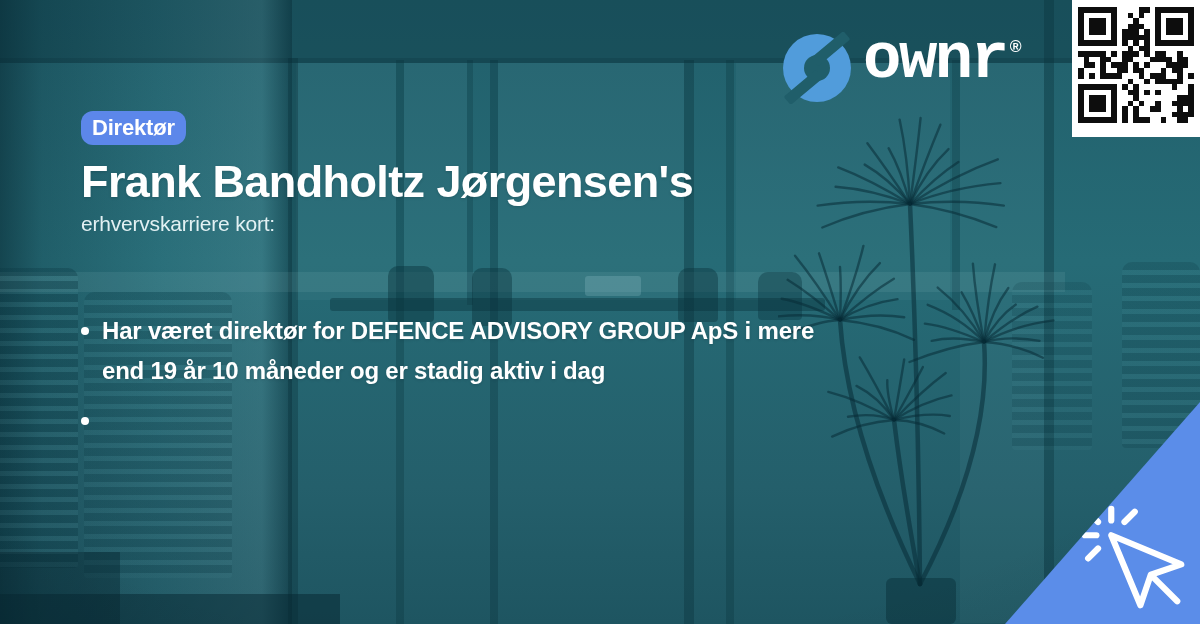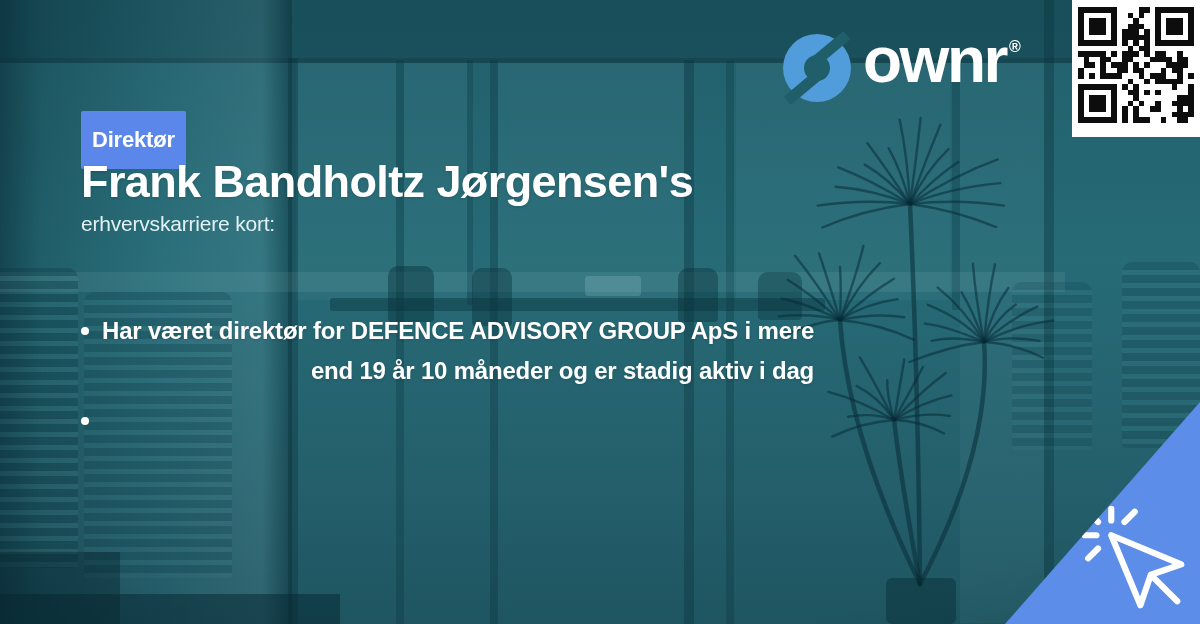--- a/index.html
+++ b/index.html
@@ -20,41 +20,41 @@
   .sill{left:0;top:272px;width:1065px;height:20px;background:rgba(200,240,245,.08);}
   .tableband{left:330px;top:298px;width:495px;height:13px;background:rgba(8,48,58,.40);border-radius:3px;}
   .chair{border-radius:10px 10px 4px 4px;}
   .ribs{background:repeating-linear-gradient(180deg,rgba(10,55,66,.38) 0 8px,rgba(110,180,190,.10) 8px 13px);}
   .dark-bl{left:0;top:594px;width:340px;height:30px;background:rgba(6,38,48,.5);}
   .dark-bl2{left:0;top:552px;width:120px;height:72px;background:rgba(6,38,48,.42);}
   .vignette{left:0;top:0;width:1200px;height:624px;
     background:radial-gradient(120% 125% at 45% 38%,rgba(0,0,0,0) 52%,rgba(4,28,38,.30) 100%);}
   
   .badge{
-    left:81px;top:111px;height:34px;line-height:34px;padding:12px 11px;border-radius:2px;
+    left:81px;top:111px;height:34px;line-height:34px;padding:0 11px;border-radius:12px;
     background:#5c87ea;color:#fff;font-size:22px;font-weight:700;letter-spacing:-.2px;
   }
   .title{
     left:81px;top:156px;margin:0;color:#fff;font-size:45px;font-weight:700;
     letter-spacing:-.6px;text-shadow:0 1px 3px rgba(0,20,28,.18);white-space:nowrap;
   }
   .subtitle{
     left:81px;top:212px;color:rgba(236,248,250,.95);font-size:21px;font-weight:400;
     letter-spacing:-.2px;white-space:nowrap;
   }
   .bullets{left:81px;top:311px;width:900px;list-style:none;margin:0;padding:0;}
-  .bullet{display:flex;align-items:flex-start;margin-bottom:10px;text-align:right;}
+  .bullet{display:flex;align-items:flex-start;margin-bottom:10px;}
   .dot{flex:0 0 auto;width:8px;height:8px;border-radius:50%;background:#fff;margin:16px 13px 0 0;}
   .bullet-lines{color:#fff;font-size:24px;font-weight:700;line-height:40px;letter-spacing:-.2px;
     text-shadow:0 1px 3px rgba(0,20,28,.15);white-space:nowrap;}
   
   .logo{left:781px;top:24px;display:flex;align-items:flex-start;}
   .logo-icon{margin-top:8px;}
   .wordmark{color:#fff;font-size:64px;font-weight:700;letter-spacing:-2.5px;line-height:72px;
-    margin-left:10px;}
+    margin-left:10px;font-family:Liberation Mono, monospace;}
   .reg{color:#fff;font-size:16px;font-weight:700;margin:14px 0 0 3px;letter-spacing:0;}
   
   .qr{left:1072px;top:0;width:128px;height:137px;background:#ffffff;}
   .qr svg{position:absolute;left:6px;top:7px;}
   
   .triangle{right:0;bottom:0;width:195px;height:222px;background:#5b8de9;
     -webkit-clip-path:polygon(100% 0,100% 100%,0 100%);clip-path:polygon(100% 0,100% 100%,0 100%);}
   .cursor-svg{position:absolute;right:-2px;bottom:-2px;}
 </style>
 </head>

